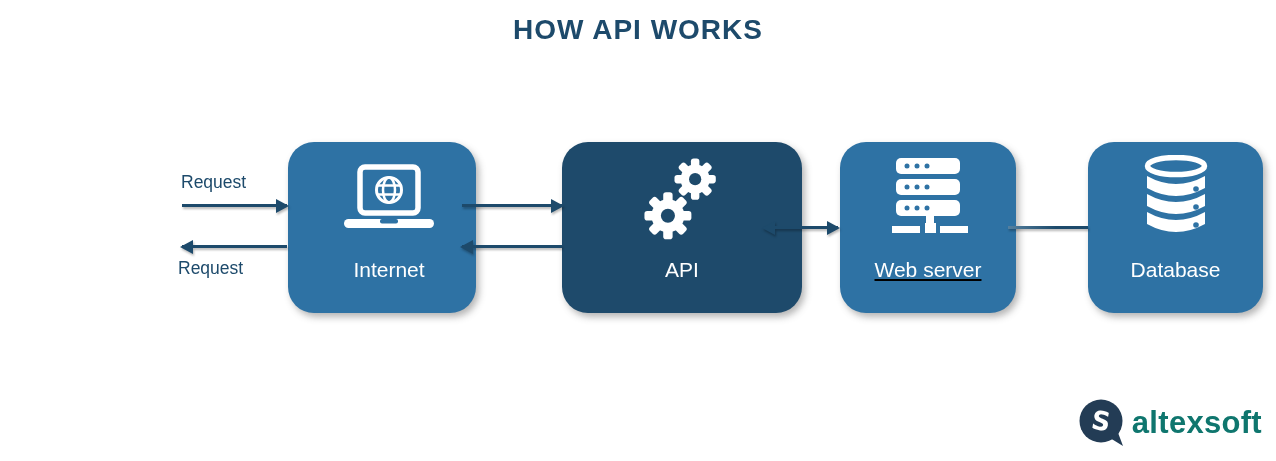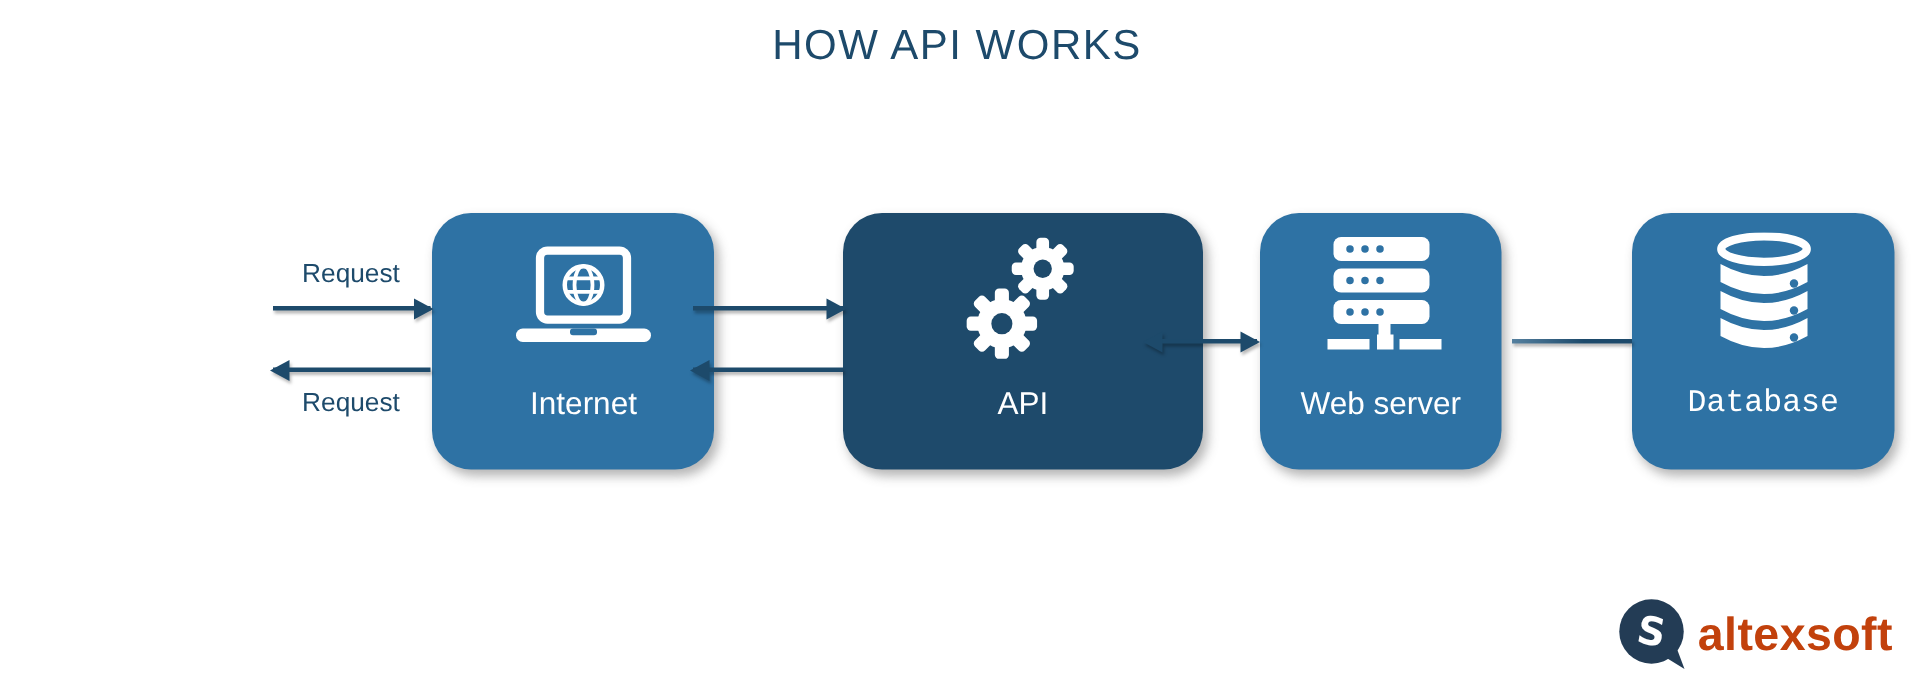--- a/index.html
+++ b/index.html
@@ -2,65 +2,65 @@
 <html><head>
 <meta charset="utf-8">
 <style>
   html,body{margin:0;padding:0;background:#fff;}
   .canvas{
     position:relative;width:1276px;height:461px;background:#ffffff;
     font-family:"Liberation Sans", sans-serif;overflow:hidden;
   }
   .title{
     position:absolute;top:14px;left:0;right:0;margin:0;
-    text-align:center;font-size:28px;font-weight:400;letter-spacing:1px;
+    text-align:center;font-size:28px;font-weight:700;letter-spacing:1px;
     color:#1d4a6b;
   }
   
   .node{
     position:absolute;top:142px;height:171px;border-radius:26px;
     background:#2e72a4;box-shadow:3px 4px 7px rgba(90,90,90,.45);
     display:flex;flex-direction:column;align-items:center;
   }
   .node.dark{background:#1e4a6b;}
   .node .icon{height:78px;margin-top:16px;display:flex;align-items:center;justify-content:center;}
   .node .label{
     height:66px;display:flex;align-items:center;justify-content:center;
     color:#fff;font-size:21px;line-height:27px;text-align:center;padding:0 12px;
   }
   #node-web-app{left:13px;width:168px;}
   #node-internet{left:288px;width:174px;padding-left:14px;}
   #node-api{left:562px;width:240px;}
-  #node-web-server{left:840px;width:161px;}
-  #node-database{left:1088px;width:175px;font-family:Liberation Mono, monospace;}
+  #node-web-server{left:840px;width:176px;text-decoration:underline;}
+  #node-database{left:1088px;width:175px;}
   
   .arrow{
     position:absolute;height:3px;background:#1d4a6b;
     filter:drop-shadow(1px 2px 1px rgba(0,0,0,.28));
   }
   .head{position:absolute;width:0;height:0;top:-5.5px;
     border-top:7px solid transparent;border-bottom:7px solid transparent;}
   .head.hr{right:-2px;border-left:13px solid #1d4a6b;}
   .head.hl{left:-2px;border-right:13px solid #1d4a6b;}
   #arrow-request{left:182px;width:105px;top:204px;}
   #arrow-response{left:182px;width:105px;top:245px;}
   #arrow-inet-api{left:462px;width:100px;top:204px;}
   #arrow-api-inet{left:462px;width:100px;top:245px;}
   #arrow-api-ws{left:764px;width:74px;top:226px;}
   #line-ws-db{left:1008px;width:80px;top:226px;
     background:linear-gradient(to right,#55809f,#1d4a6b 60%);}
   .conn-label{
-    position:absolute;color:#1d4a6b;font-size:17.5px;text-align:center;
+    position:absolute;color:#1d4a6b;font-size:17.5px;
   }
   #lbl-request{left:181px;width:106px;top:172px;}
   #lbl-response{left:178px;width:112px;top:258px;}
   
   .logo{position:absolute;right:14px;bottom:14px;display:flex;align-items:center;gap:8px;}
   .logo-text{
-    font-size:31px;font-weight:bold;color:#c2410c;letter-spacing:.3px;
+    font-size:31px;font-weight:bold;color:#0f766e;letter-spacing:.3px;
     line-height:1;padding-bottom:2px;
   }
 </style>
 </head>
 <body>
 
 <div class="canvas">
 
   <h1 class="title">HOW API WORKS</h1>
 

